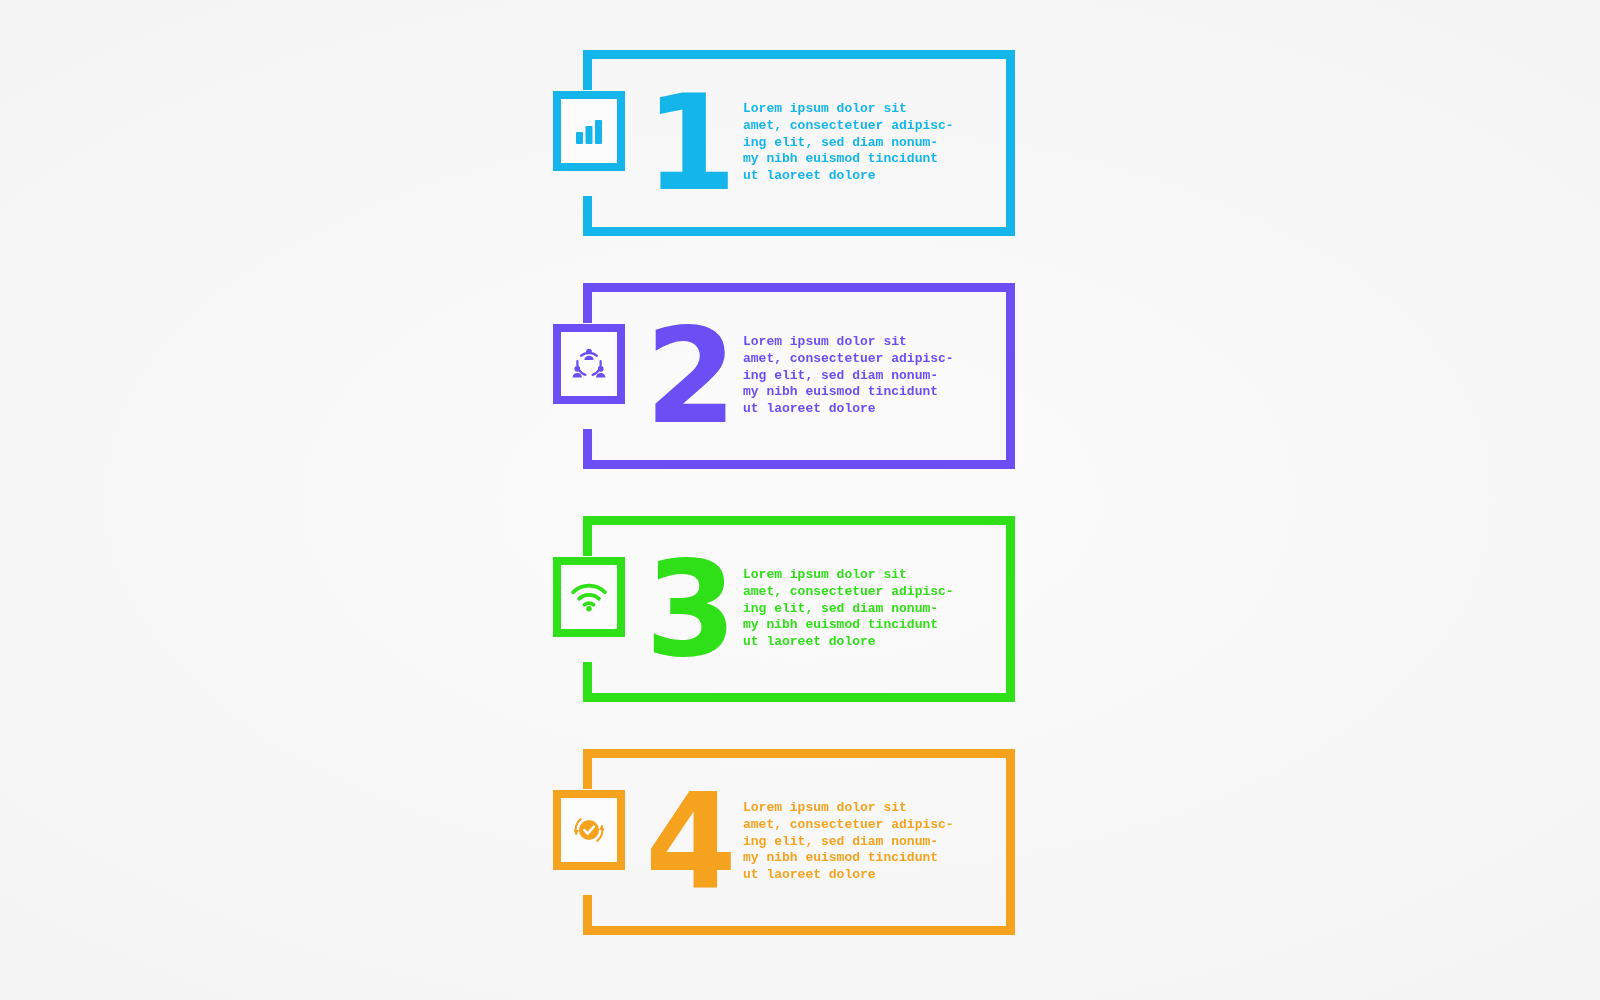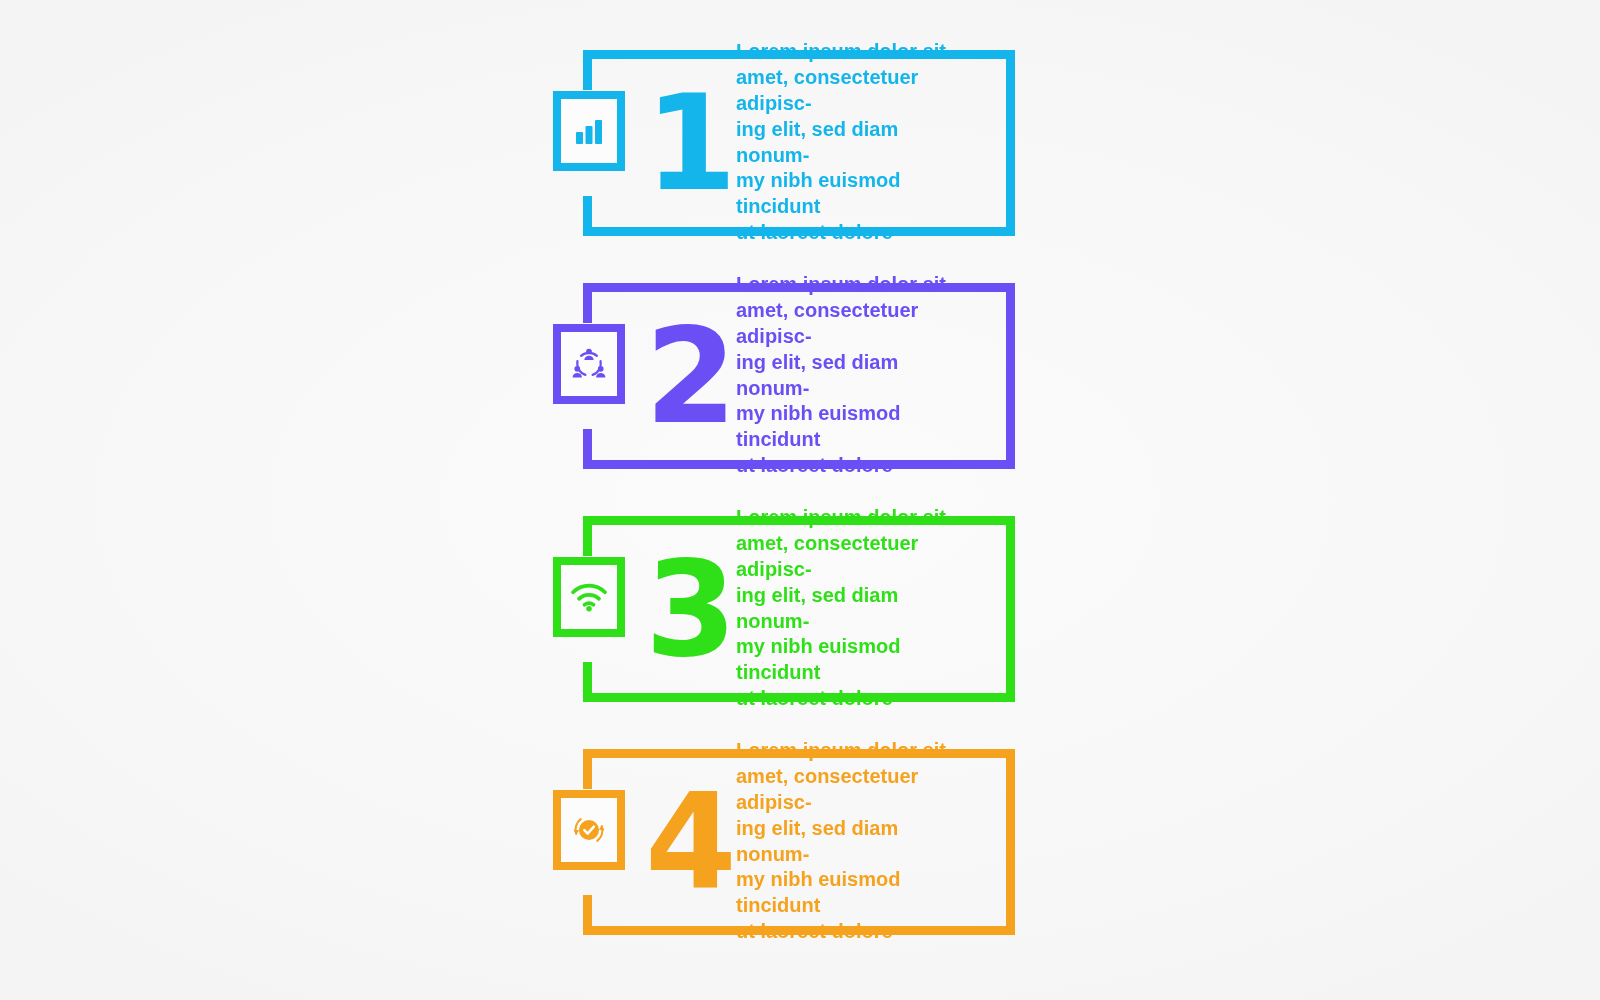--- a/index.html
+++ b/index.html
@@ -89,28 +89,28 @@
     font-size: 132px;
     line-height: 1;
     letter-spacing: -3px;
     color: var(--c);
     user-select: none;
   }
 
   
   .copy {
     position: absolute;
-    left: 153px;
+    left: 160px;
     top: 50%;
     transform: translateY(-50%);
     width: 240px;
     color: var(--c);
-    font-family: Liberation Sans, sans-serif;
+    font-family: Liberation Mono, monospace;
     font-weight: 700;
-    font-size: 20px;
+    font-size: 13px;
     line-height: 1.295;
     white-space: pre-line;
   }
 </style>
 </head>
 <body>
 
 <div id="stage">
 
   <div class="card" style="--c:#13b5ea; top:50px;">

